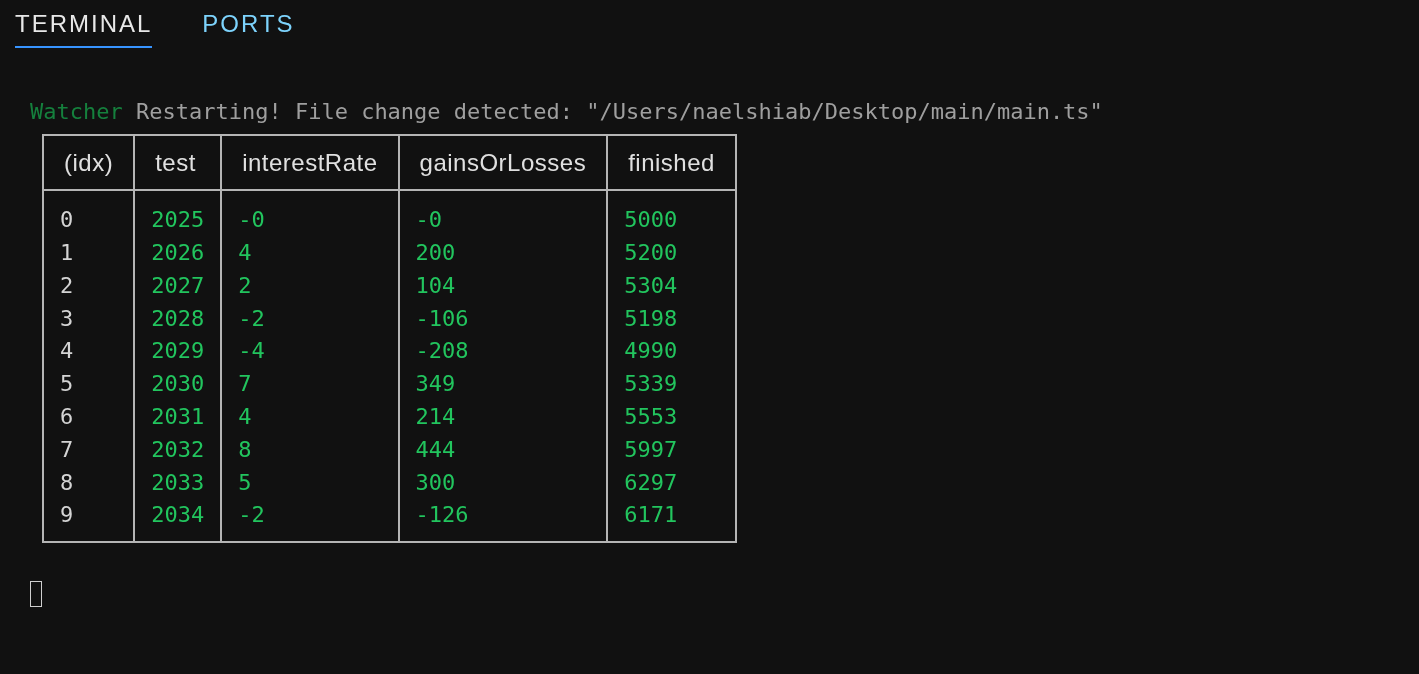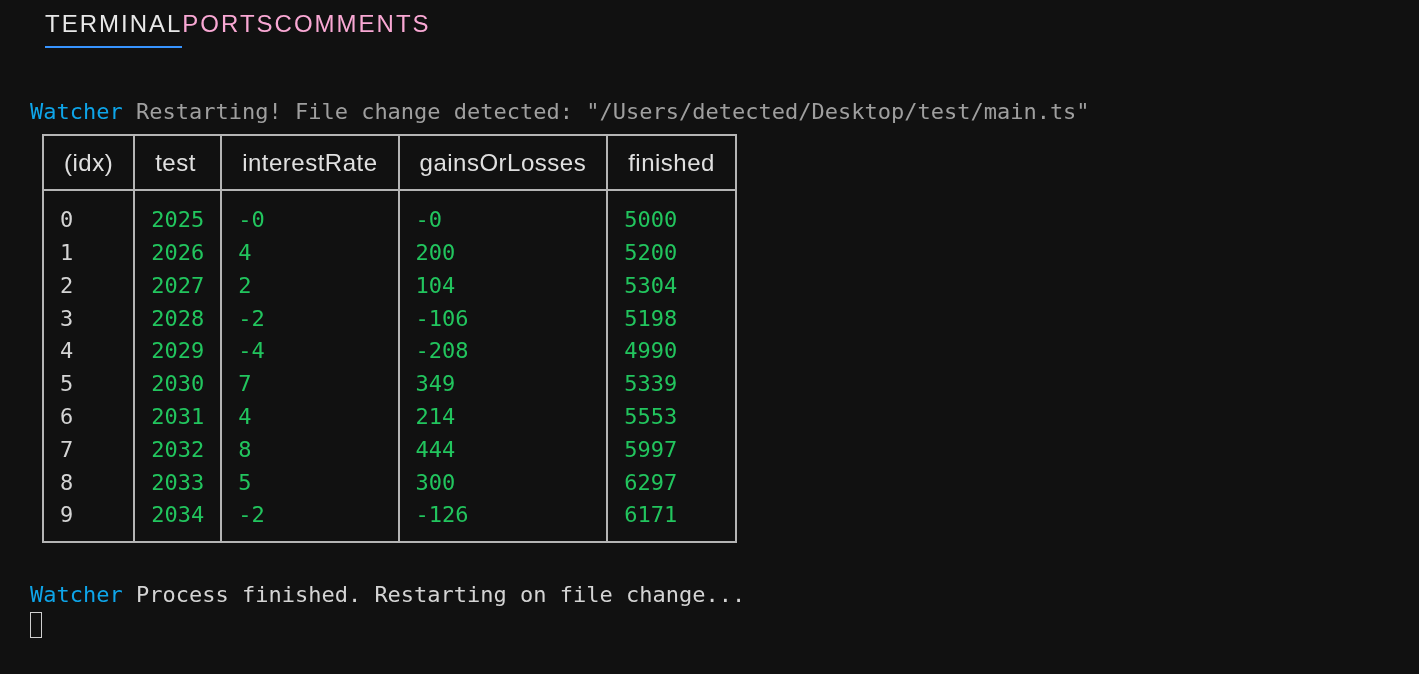--- a/index.html
+++ b/index.html
@@ -9,40 +9,41 @@
     background: #111111;
     color: #d4d4d4;
     font-family: "Menlo", "Consolas", monospace;
     font-size: 22px;
     width: 1419px;
     height: 674px;
     overflow: hidden;
   }
   .tabs {
     display: flex;
-    padding: 10px 30px 0 45px;
+    gap: 50px;
+    padding: 10px 30px 0 15px;
     font-family: -apple-system, "Segoe UI", sans-serif;
     font-size: 24px;
     letter-spacing: 2px;
   }
   .tab {
-    color: #f9a8d4;
+    color: #7dd3fc;
     padding-bottom: 8px;
     cursor: pointer;
   }
   .tab.active {
     color: #e8e8e8;
     border-bottom: 2px solid #3794ff;
   }
   .terminal-body {
     padding: 18px 30px 0 30px;
     line-height: 1.4;
     white-space: pre;
   }
-  .watcher { color: #0ea5e9; }
+  .watcher { color: #15803d; }
   .msg { color: #9f9f9f; }
   table.data {
     border-collapse: collapse;
     margin: 6px 0 6px 12px;
     color: #cccccc;
     padding-left: 8px;
   }
   table.data th, table.data td {
     border: 2px solid #b5b5b5;
     padding: 4px 16px;
@@ -75,32 +76,30 @@
     vertical-align: text-bottom;
     margin-left: 0px;
   }
 </style>
 </head>
 <body>
 
 <div class="tabs">
   <div class="tab active">TERMINAL</div>
   <div class="tab">PORTS</div>
-  <div class="tab">COMMENTS</div>
 </div>
 
 <div class="terminal-body">
-<span><span class="watcher">Watcher</span><span class="msg"> Restarting! File change detected: "/Users/detected/Desktop/test/main.ts"</span></span>
+<span><span class="watcher">Watcher</span><span class="msg"> Restarting! File change detected: "/Users/naelshiab/Desktop/main/main.ts"</span></span>
 <table class="data">
   <thead>
     <tr>
       <th>(idx)</th>
       <th>test</th>
       <th>interestRate</th>
       <th>gainsOrLosses</th>
       <th>finished</th>
     </tr>
   </thead>
   <tbody id="tbody"><tr><td class="idxcol">0</td><td class="val">2025</td><td class="val">-0</td><td class="val">-0</td><td class="val">5000</td></tr><tr><td class="idxcol">1</td><td class="val">2026</td><td class="val">4</td><td class="val">200</td><td class="val">5200</td></tr><tr><td class="idxcol">2</td><td class="val">2027</td><td class="val">2</td><td class="val">104</td><td class="val">5304</td></tr><tr><td class="idxcol">3</td><td class="val">2028</td><td class="val">-2</td><td class="val">-106</td><td class="val">5198</td></tr><tr><td class="idxcol">4</td><td class="val">2029</td><td class="val">-4</td><td class="val">-208</td><td class="val">4990</td></tr><tr><td class="idxcol">5</td><td class="val">2030</td><td class="val">7</td><td class="val">349</td><td class="val">5339</td></tr><tr><td class="idxcol">6</td><td class="val">2031</td><td class="val">4</td><td class="val">214</td><td class="val">5553</td></tr><tr><td class="idxcol">7</td><td class="val">2032</td><td class="val">8</td><td class="val">444</td><td class="val">5997</td></tr><tr><td class="idxcol">8</td><td class="val">2033</td><td class="val">5</td><td class="val">300</td><td class="val">6297</td></tr><tr><td class="idxcol">9</td><td class="val">2034</td><td class="val">-2</td><td class="val">-126</td><td class="val">6171</td></tr></tbody>
 </table>
-<span><span class="watcher">Watcher</span><span> Process finished. Restarting on file change...</span></span>
 <span class="cursor"></span>
 </div>
 
 </body></html>

